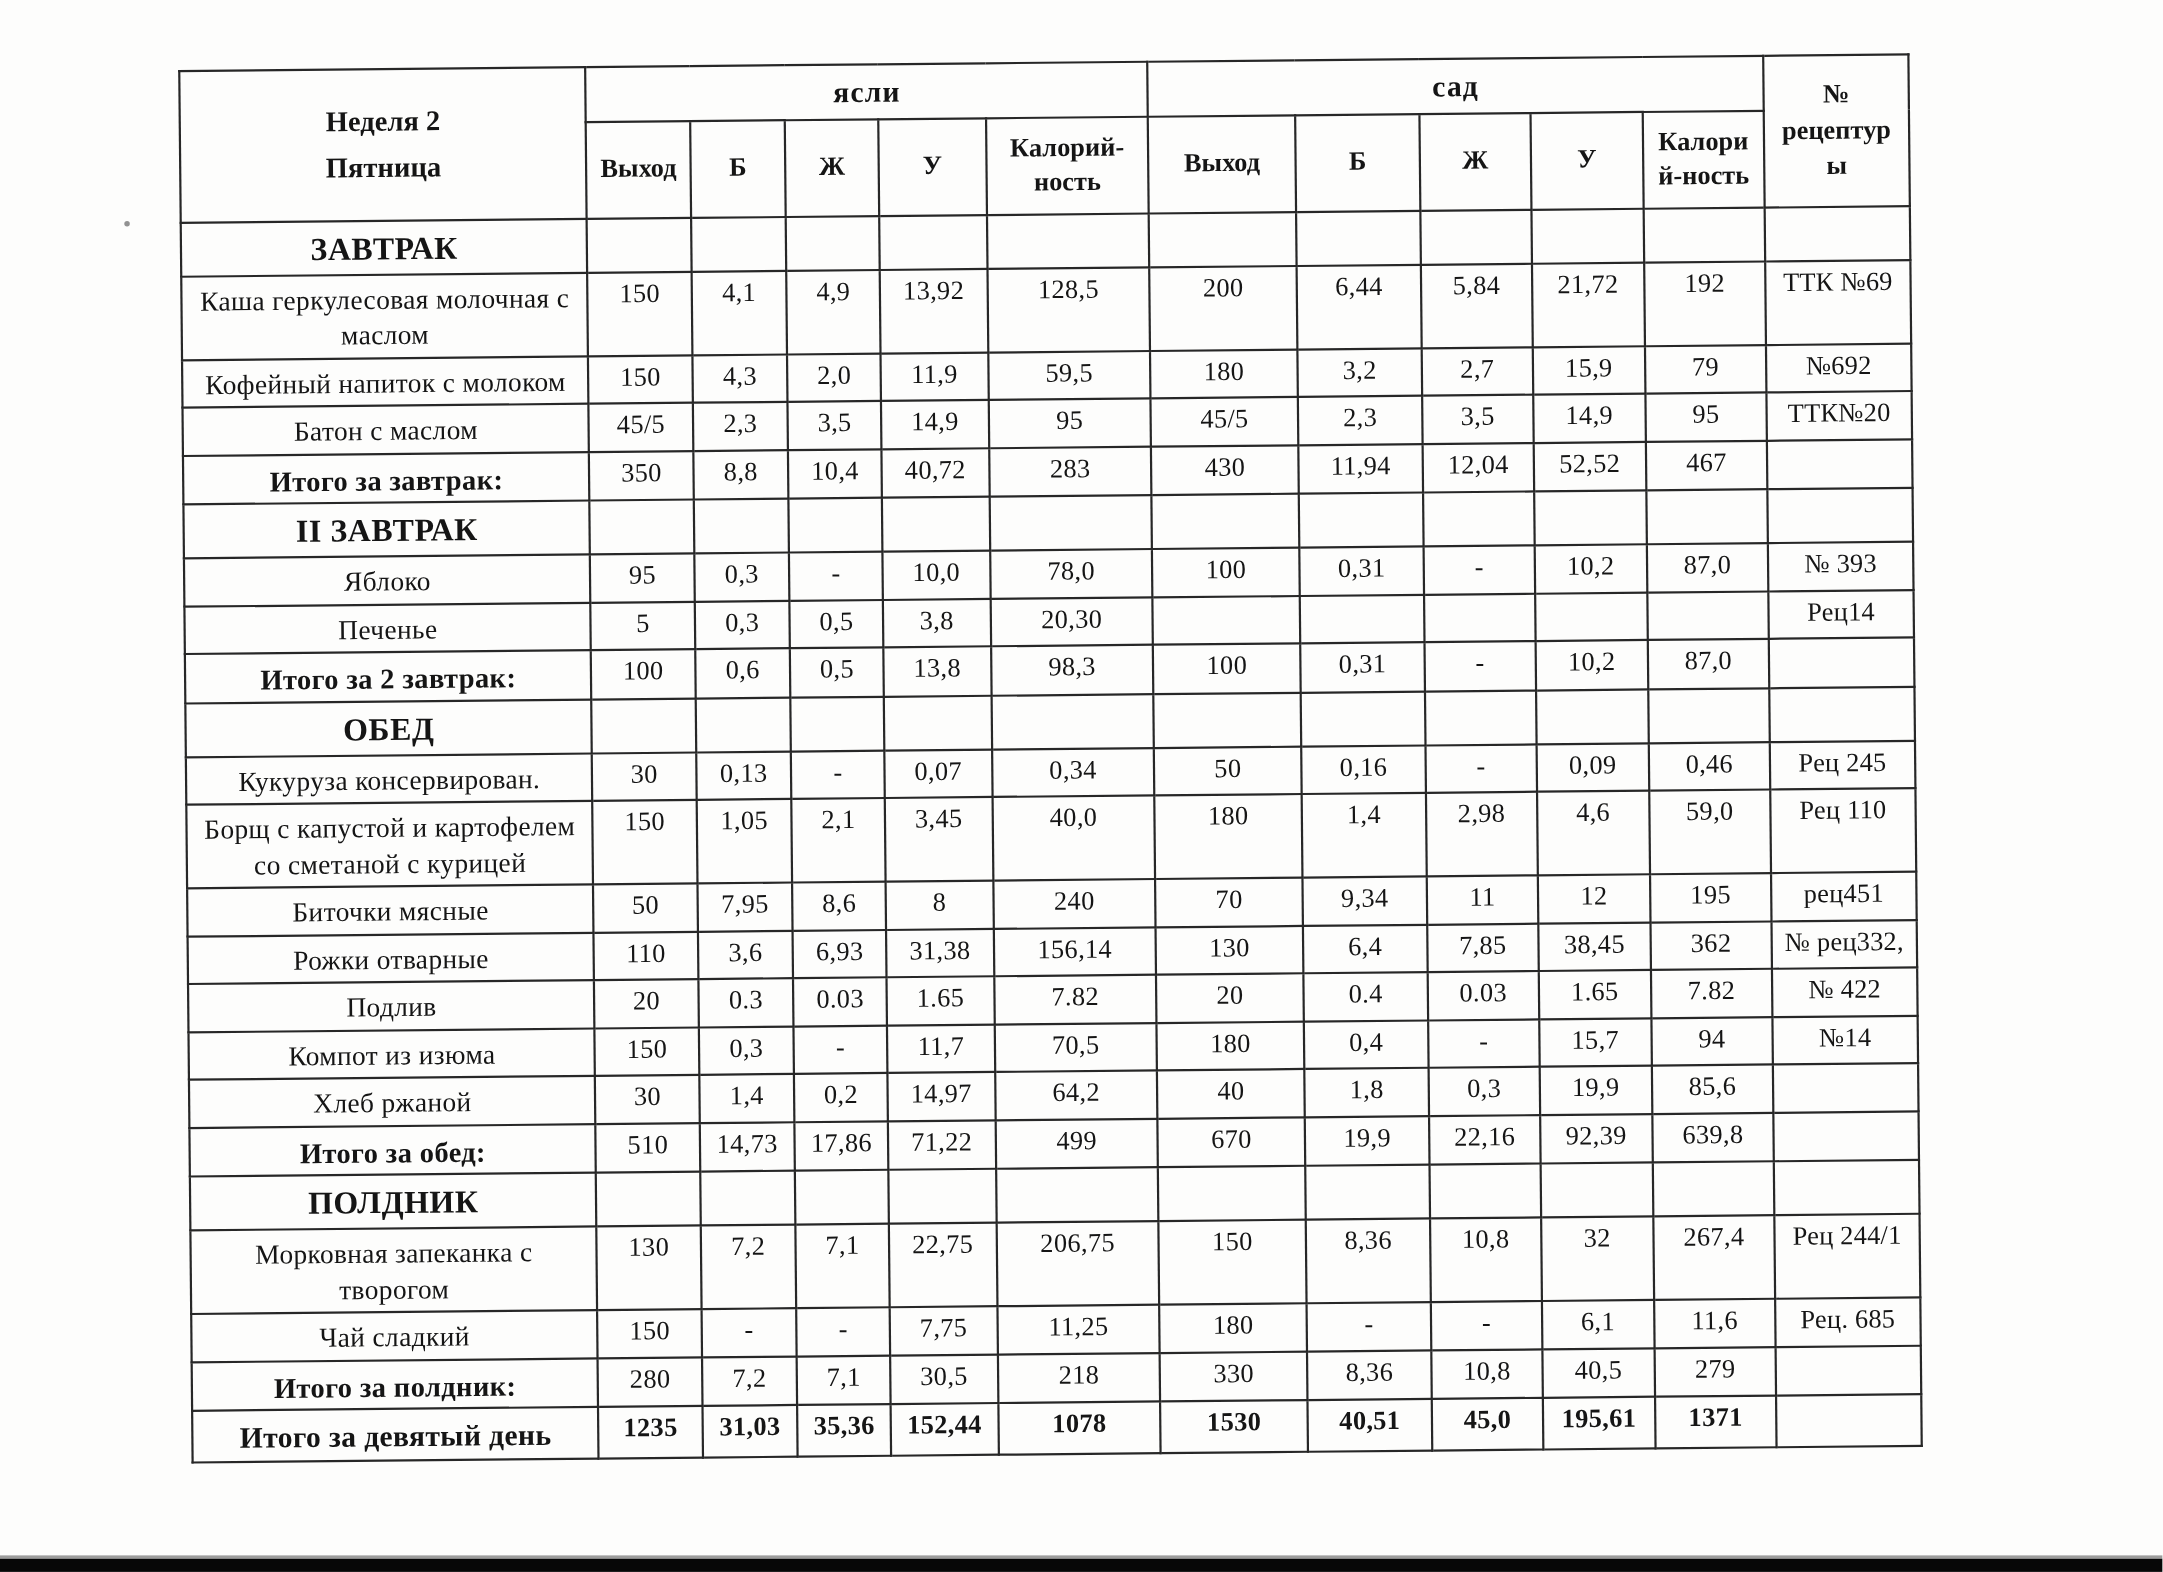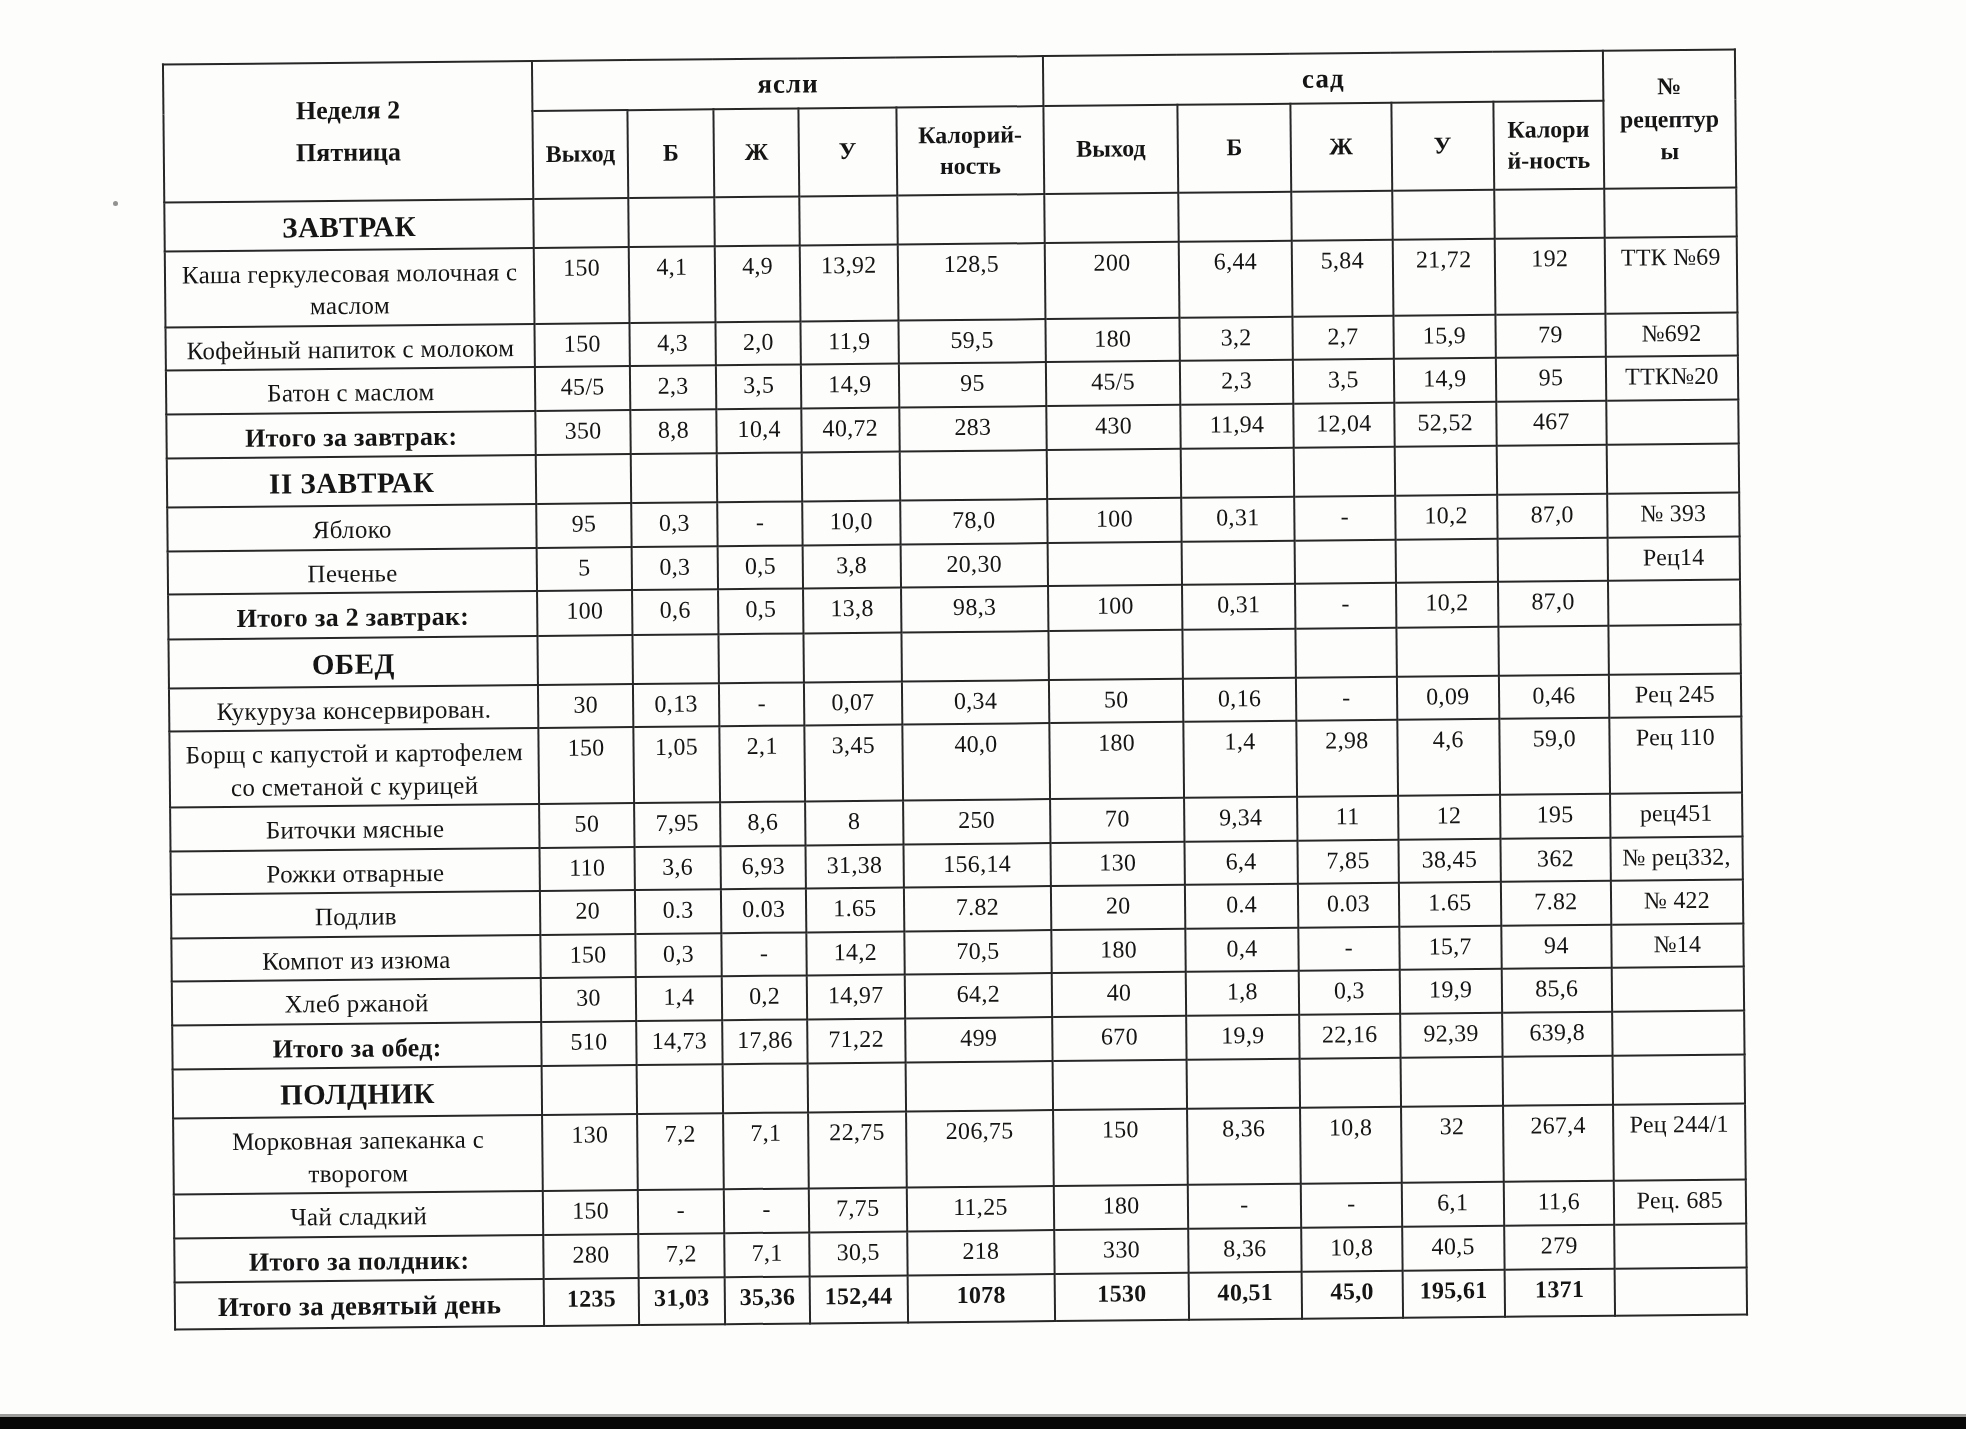--- a/index.html
+++ b/index.html
@@ -280,21 +280,21 @@
           <td>4,6</td>
           <td>59,0</td>
           <td class="recipe">Рец 110</td>
         </tr>
         <tr class="dish">
           <td class="dish">Биточки  мясные</td>
           <td>50</td>
           <td>7,95</td>
           <td>8,6</td>
           <td>8</td>
-          <td>250</td>
+          <td>240</td>
           <td>70</td>
           <td>9,34</td>
           <td>11</td>
           <td>12</td>
           <td>195</td>
           <td class="recipe">рец451</td>
         </tr>
         <tr class="dish">
           <td class="dish">Рожки отварные</td>
           <td>110</td>
@@ -321,21 +321,21 @@
           <td>0.03</td>
           <td>1.65</td>
           <td>7.82</td>
           <td class="recipe">№ 422</td>
         </tr>
         <tr class="dish">
           <td class="dish">Компот из изюма</td>
           <td>150</td>
           <td>0,3</td>
           <td>-</td>
-          <td>14,2</td>
+          <td>11,7</td>
           <td>70,5</td>
           <td>180</td>
           <td>0,4</td>
           <td>-</td>
           <td>15,7</td>
           <td>94</td>
           <td class="recipe">№14</td>
         </tr>
         <tr class="dish">
           <td class="dish">Хлеб ржаной</td>

